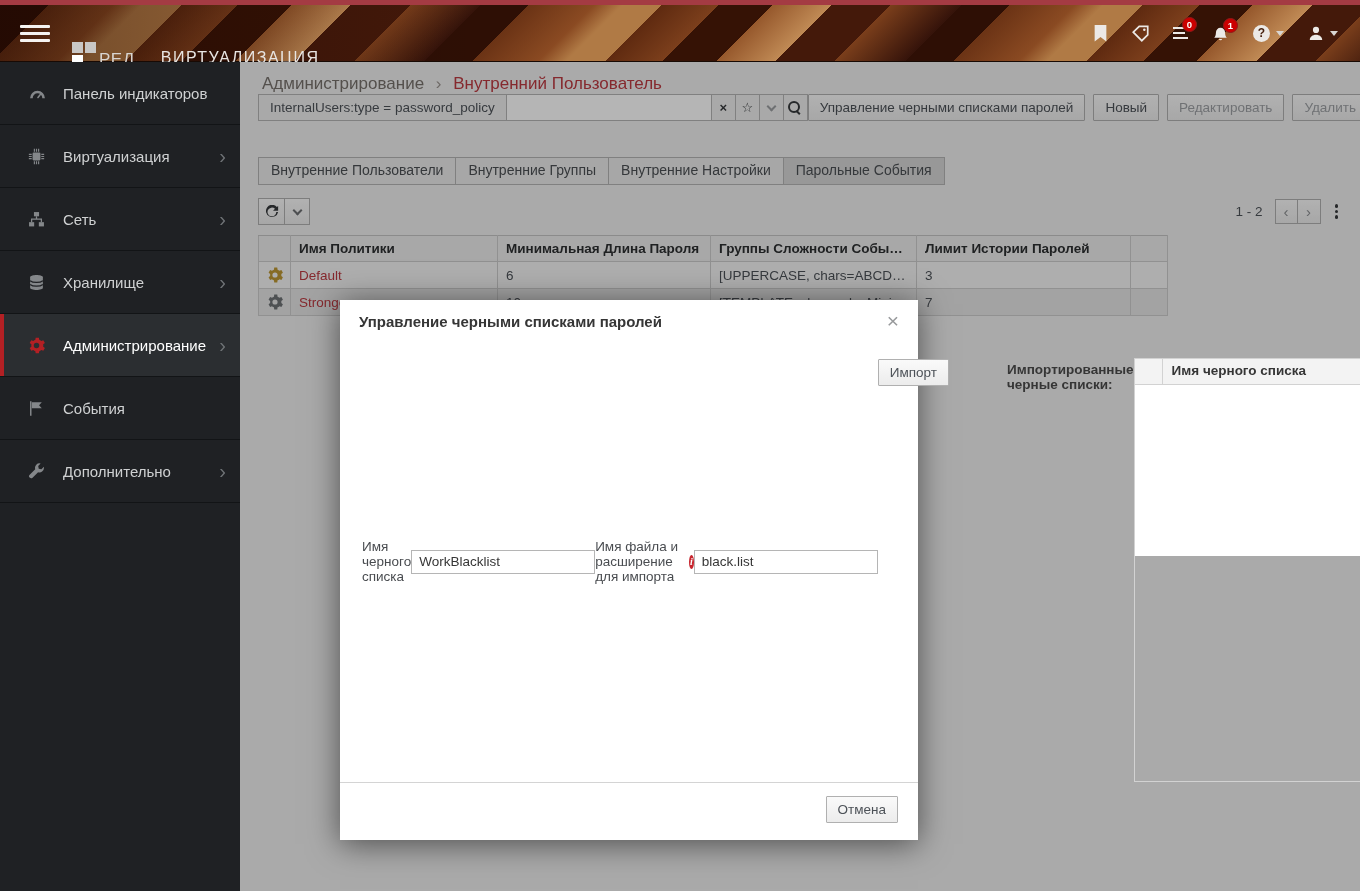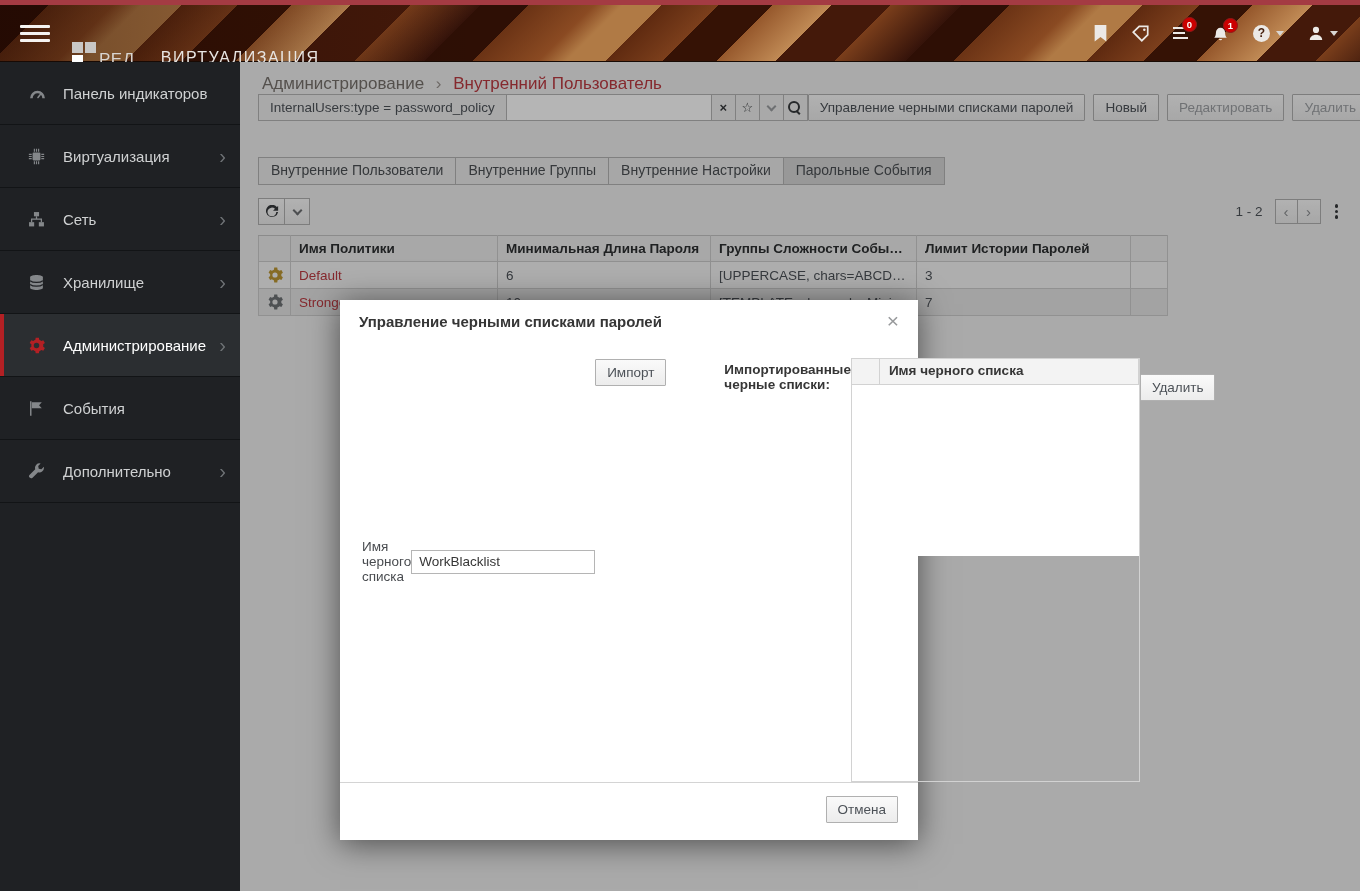--- a/index.html
+++ b/index.html
@@ -378,20 +378,27 @@
 <div class="modal">
   <div class="modal-header">
     <span class="modal-title">Управление черными списками паролей</span>
     <span class="modal-close">×</span>
   </div>
   <div class="modal-body">
     <div class="form-row">
       <span class="form-label">Имя черного списка</span>
       <input class="tinput" value="WorkBlacklist" style="">
     </div>
+    <div class="form-row">
+      <span class="form-label">
+        <span>Имя файла и расширение для импорта</span>
+        <span class="info-icon">i</span>
+      </span>
+      <input class="tinput" value="black.list" style="">
+    </div>
     <div class="import-row">
       <button class="btn">Импорт</button>
     </div>
     <div class="section-label">Импортированные черные списки:</div>
     <div class="mtable">
       <div class="mtable-head">
         <span class="c0"></span>
         <span class="c1">Имя черного списка</span>
         <span class="c2"></span>
       </div>

